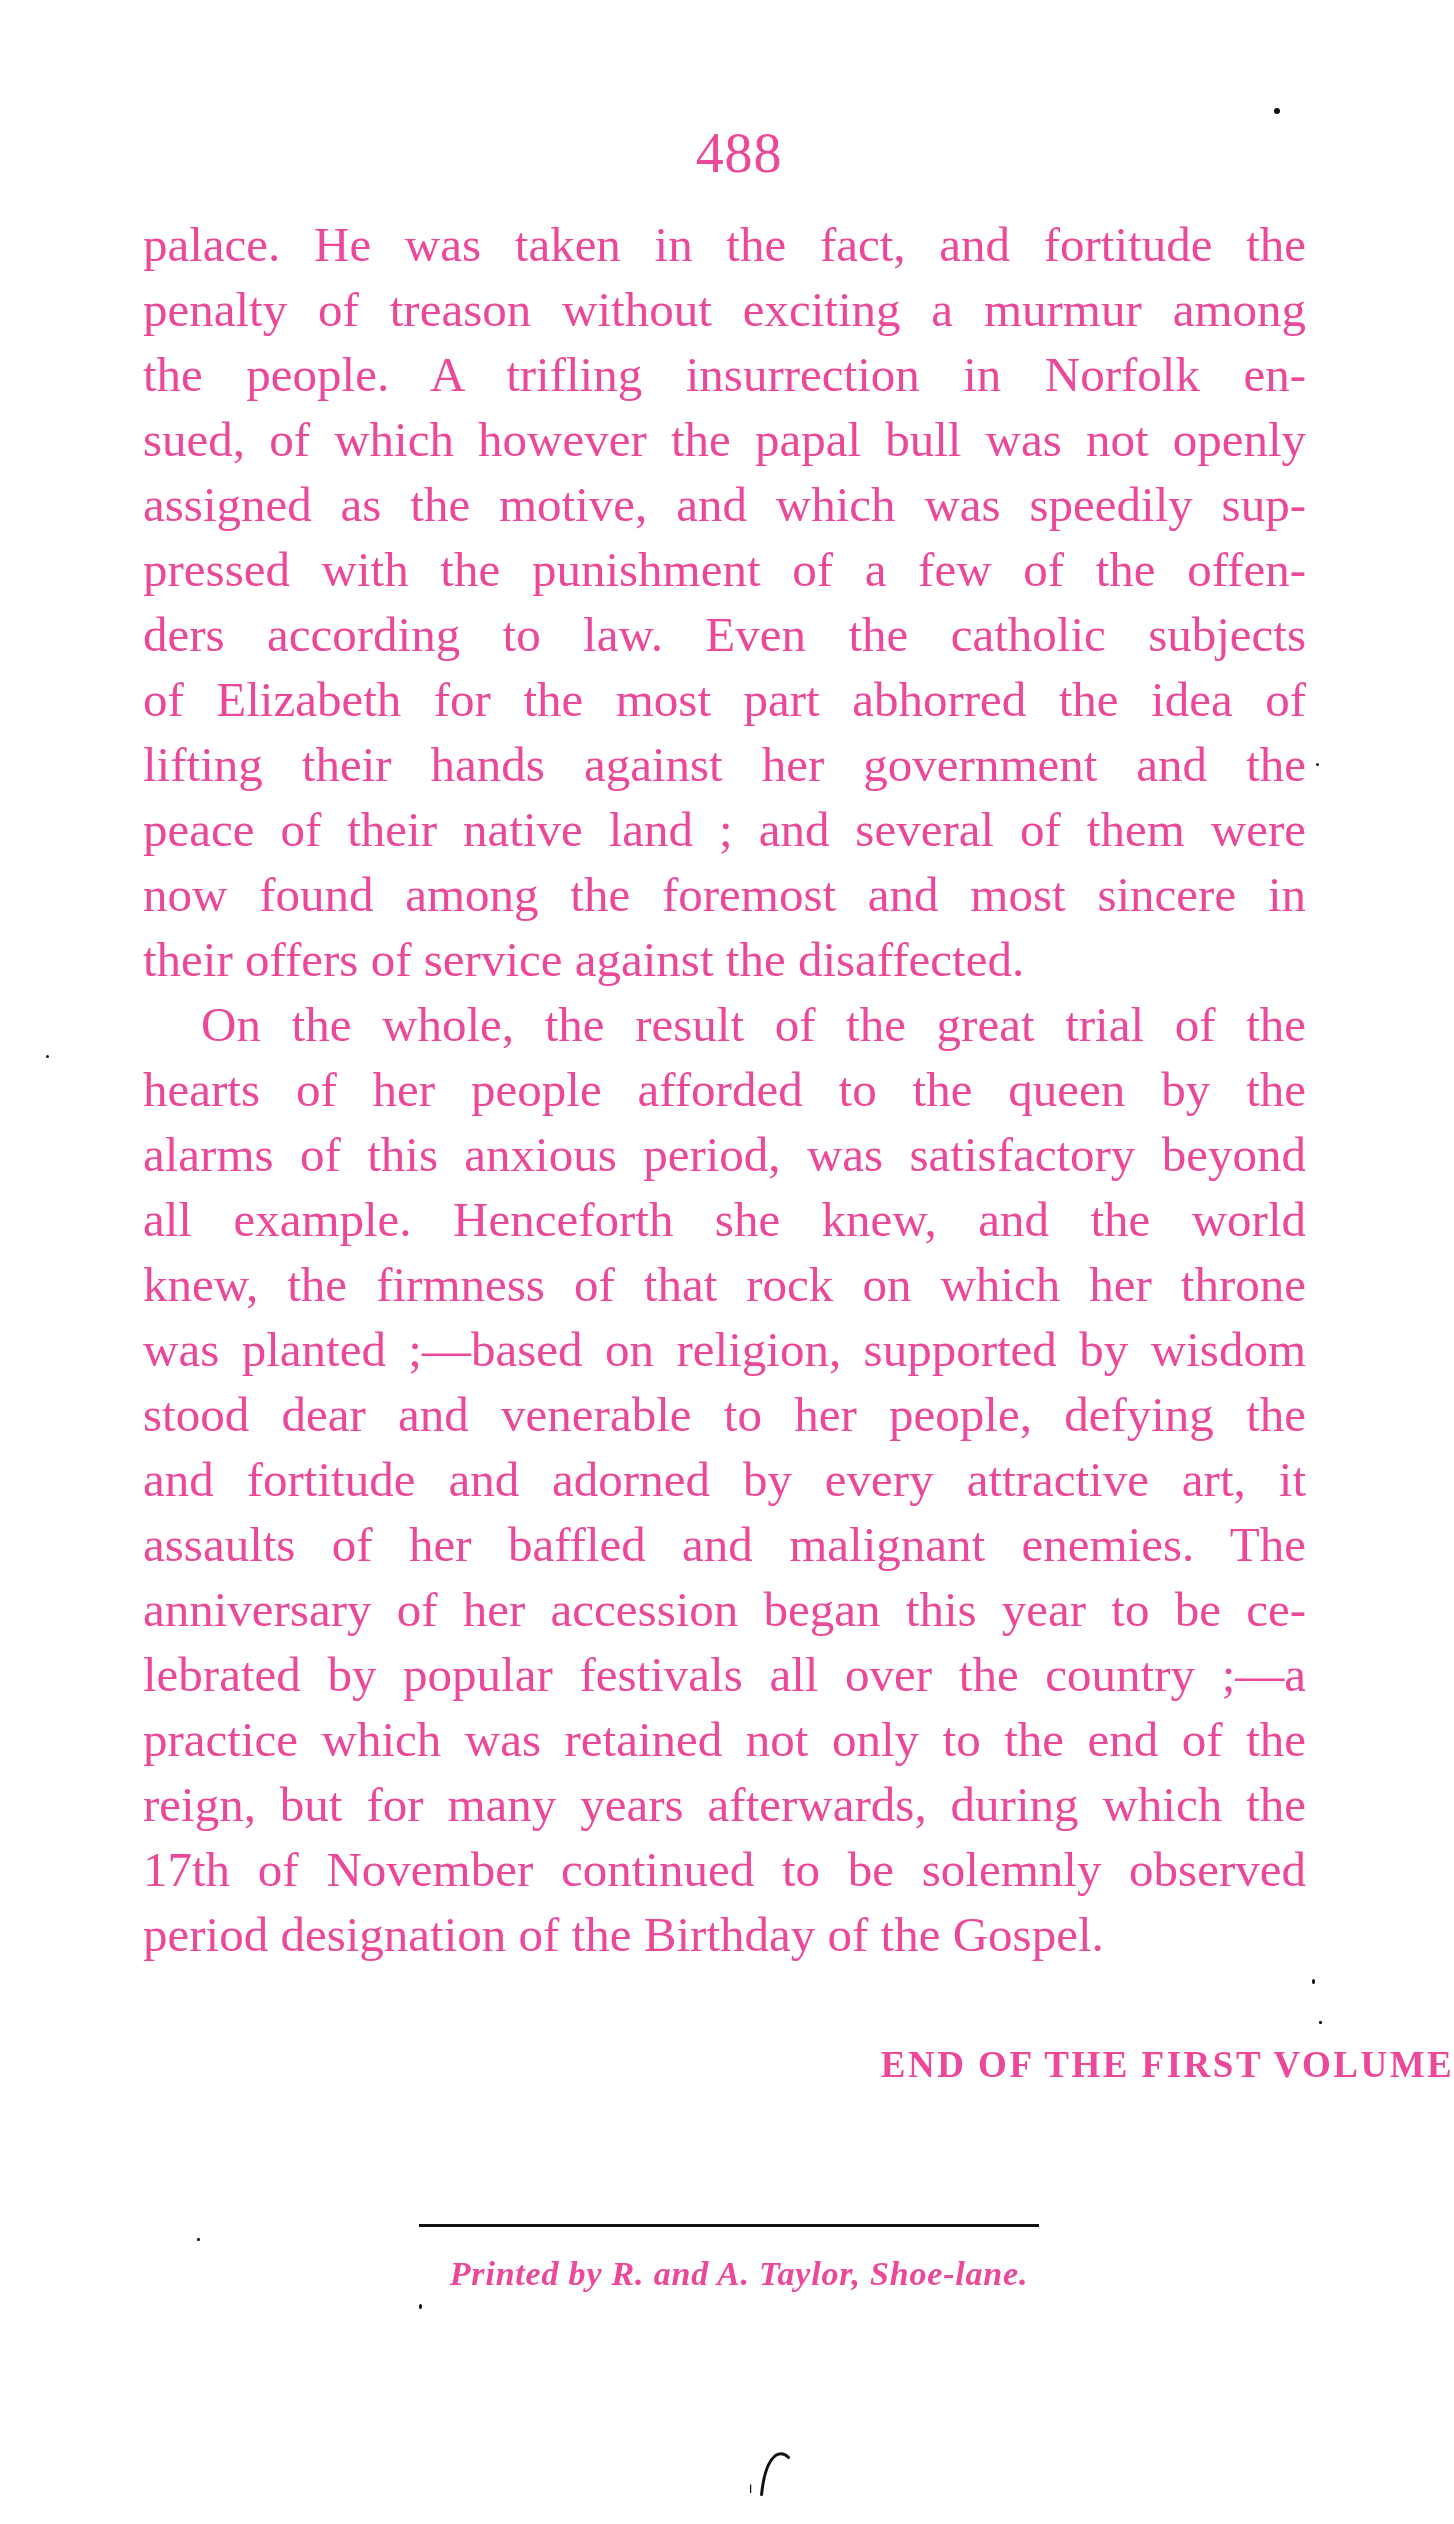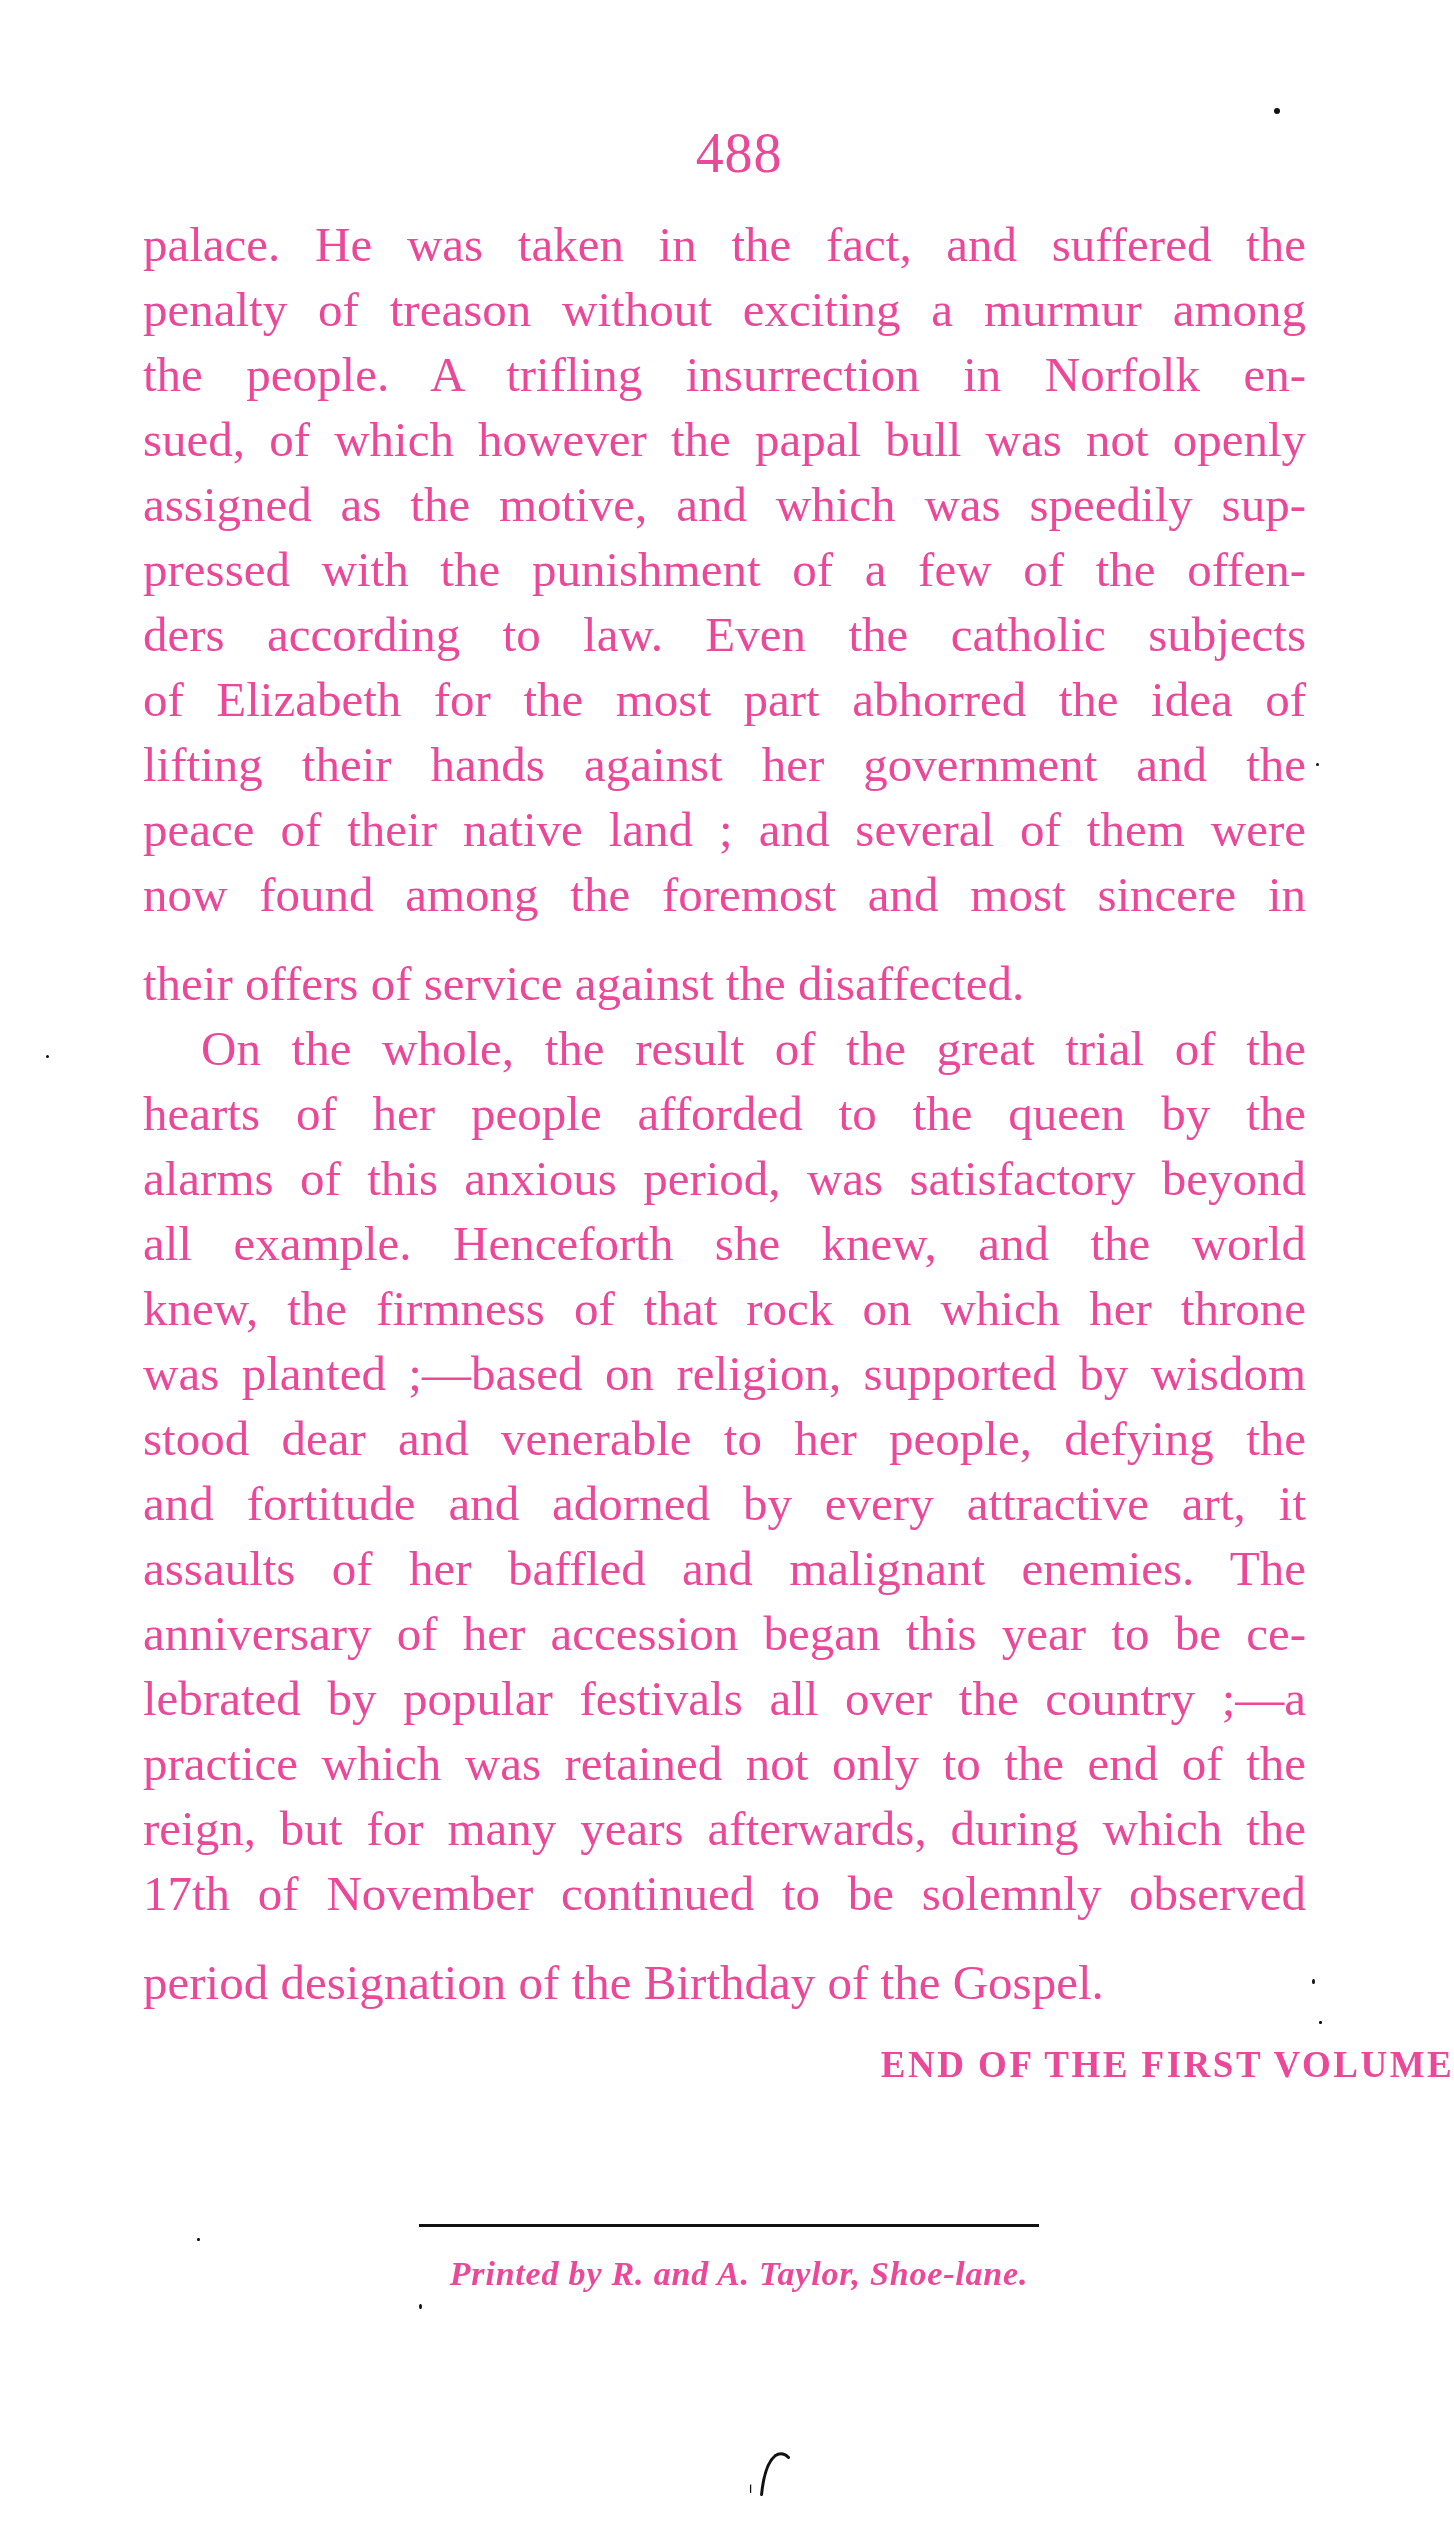--- a/index.html
+++ b/index.html
@@ -1,38 +1,38 @@
 <!DOCTYPE html>
 <html style="font-size:13.6px"><head>
 <meta charset="utf-8">
 <style>
   html, body { margin: 0; padding: 0; background: #ffffff; }
   body { width: 1454px; height: 2525px; position: relative; overflow: hidden; }
   .page { position: absolute; left: 12px; top: 0; width: 1454px; height: 2525px; background: #ffffff; color: #ec4899; font-family: "Liberation Serif", "DejaVu Serif", serif; }
   .page-number { position: absolute; left: 0; width: 1454px; top: 123px; text-align: center; font-size: 56px; line-height: 61px; letter-spacing: 0.8px; }
   .body-text { position: absolute; left: 131px; top: 212px; width: 1163px; }
   .line { display: block; height: 65px; line-height: 65px; font-size: 49px; white-space: nowrap; text-align: justify; text-align-last: justify; }
-  .line.last { text-align: right; text-align-last: left; margin-top: 24px; }
+  .line.last { text-align: right; text-align-last: left; }
   .line.indent { padding-left: 58px; }
   .end-volume { position: absolute; left: 0; width: 1454px; top: 2044px; text-align: right; font-size: 37px; line-height: 42px; letter-spacing: 2.5px; font-weight: bold; }
   .rule { position: absolute; left: 407px; top: 2224px; width: 620px; height: 3.4px; background: #111111; }
   .imprint { position: absolute; left: 0; width: 1454px; top: 2234px; text-align: center; font-size: 34px; line-height: 39px; font-style: italic; font-weight: bold; letter-spacing: 0.8px; margin-top: 20px; }
   .speck { position: absolute; background: #111111; border-radius: 50%; }
   .signature-mark { position: absolute; left: 736px; top: 2444px; width: 44px; height: 54px; }
 </style>
 </head>
 <body>
 
 <div class="page">
   <div class="page-number">488</div>
 
   <div class="body-text">
 
     <div>
-      <span class="line">palace.  He was taken in the fact, and suffered the</span>
+      <span class="line">palace.  He was taken in the fact, and fortitude the</span>
       <span class="line">penalty of treason without exciting a murmur among</span>
       <span class="line">the people.  A trifling insurrection in Norfolk en-</span>
       <span class="line">sued, of which however the papal bull was not openly</span>
       <span class="line">assigned as the motive, and which was speedily sup-</span>
       <span class="line">pressed with the punishment of a few of the offen-</span>
       <span class="line">ders according to law.  Even the catholic subjects</span>
       <span class="line">of Elizabeth for the most part abhorred the idea of</span>
       <span class="line">lifting their hands against her government and the</span>
       <span class="line">peace of their native land ; and several of them were</span>
       <span class="line">now found among the foremost and most sincere in</span>

